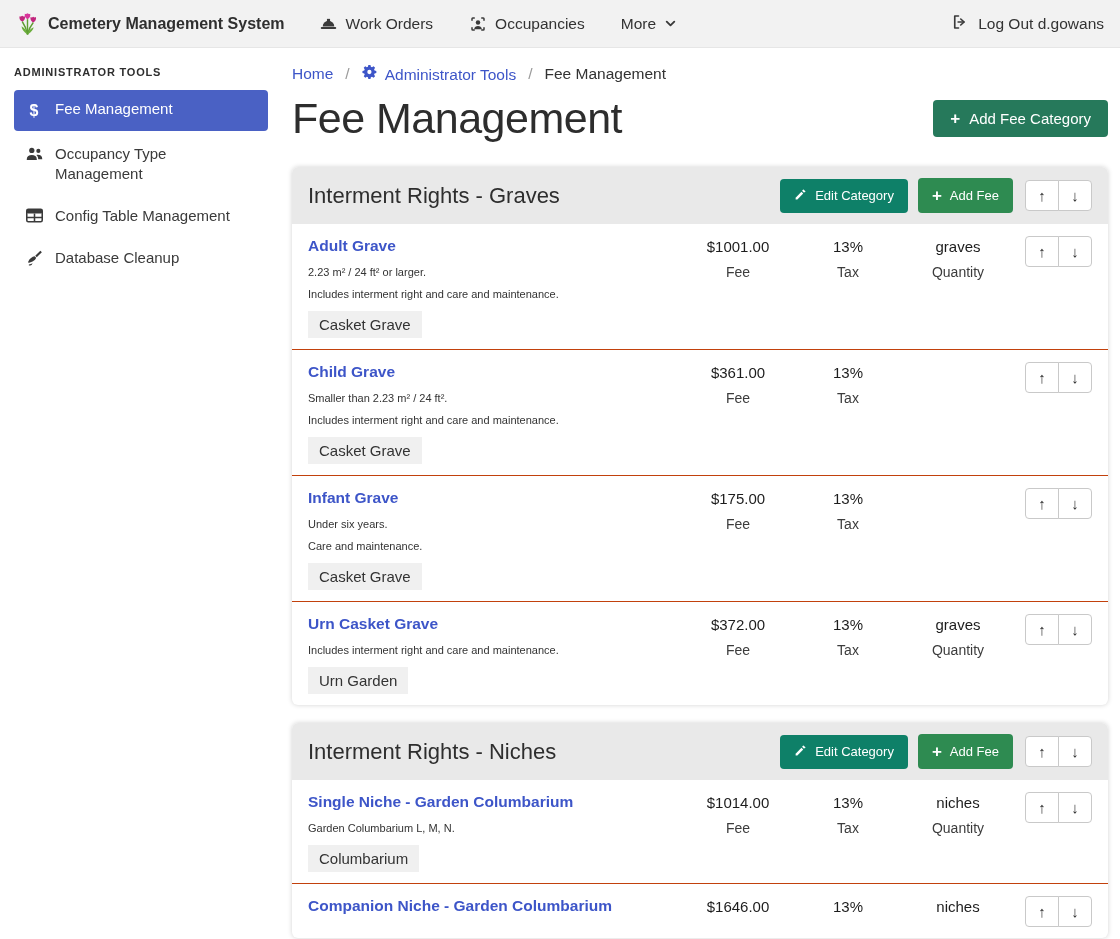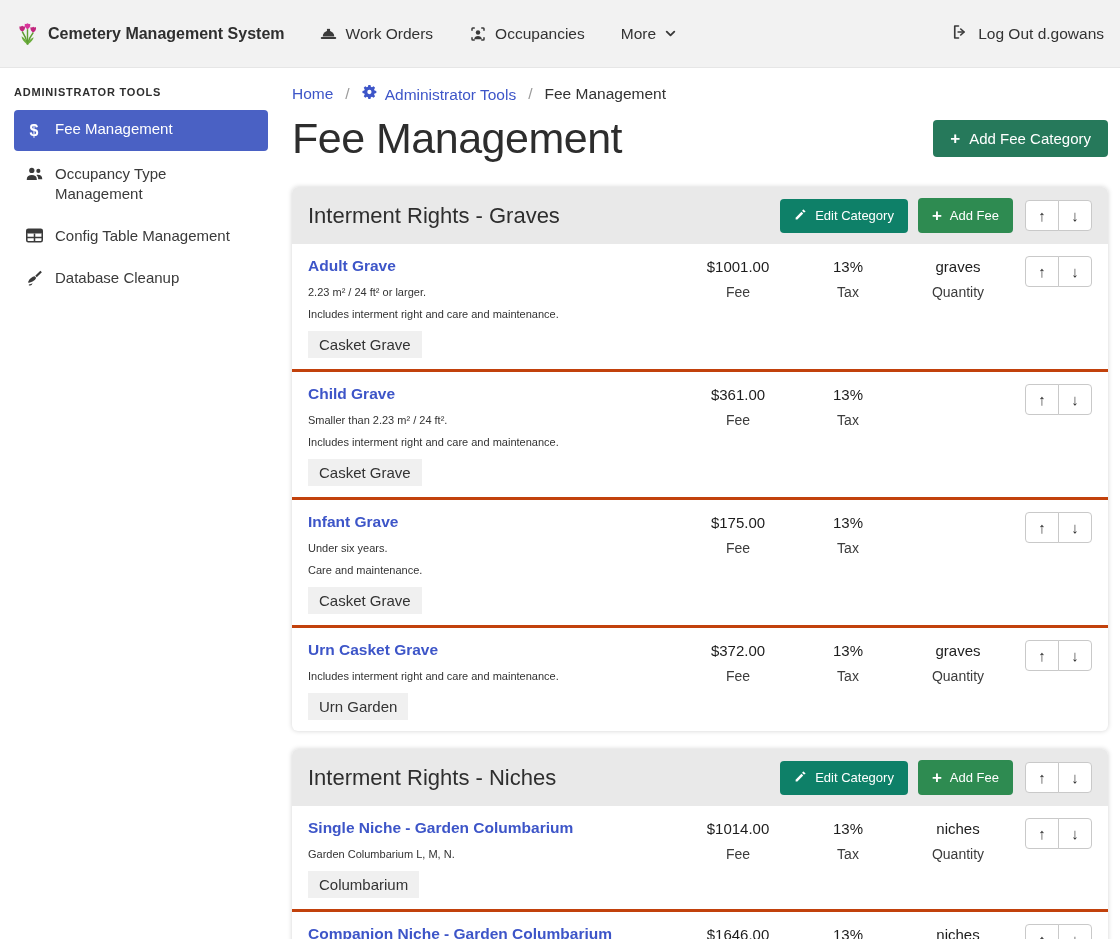--- a/index.html
+++ b/index.html
@@ -1,20 +1,20 @@
 <!DOCTYPE html>
 <html style="--accent: #4a61c4; --link: #3d55c8; --green: #2e8b51; --green-teal: #0e8068; --green-dark: #26795b;"><head>
 <meta charset="utf-8">
 <style>
   * { margin:0; padding:0; box-sizing:border-box; }
   html,body { width:1120px; height:939px; overflow:hidden; background:#fff;
     font-family:"Liberation Sans","DejaVu Sans",sans-serif; color:#333; }
 
   
-  .navbar { height:68px; background:#f2f2f2; border-bottom:1px solid #e6e6e6;
+  .navbar { height:48px; background:#f2f2f2; border-bottom:1px solid #e6e6e6;
     display:flex; align-items:center; padding:0 16px; }
   .brand { display:flex; align-items:center; gap:9px; }
   .brand-title { font-size:16px; font-weight:700; color:#2f2f2f; }
   .nav-links { display:flex; align-items:center; margin-left:34px; gap:36px; }
   .nav-item { display:flex; align-items:center; gap:8px; font-size:15.5px; color:#333; cursor:pointer; }
   .nav-item svg { display:block; }
   .nav-right { margin-left:auto; display:flex; align-items:center; gap:9px;
     font-size:15.5px; color:#333; cursor:pointer; }
 
   
@@ -53,21 +53,21 @@
   .btn-edit { background:var(--green-teal,#0e8068); }
   .btn-addfee { background:var(--green,#2e8b51); }
   .btn-group { display:inline-flex; margin-left:12px; }
   .arrow-btn { width:34px; height:31px; background:#fff; border:1px solid #c9c9c9;
     font-size:15px; color:#2e2e2e; cursor:pointer; font-family:inherit; line-height:1; }
   .arrow-btn.up { border-radius:4px 0 0 4px; }
   .arrow-btn.down { border-radius:0 4px 4px 0; margin-left:-1px; }
 
   
   .fee-row { display:grid; grid-template-columns:1fr 120px 100px 120px 74px;
-    padding:12px 16px 11px 16px; border-bottom:3px solid #c2410c; align-items:start; }
+    padding:12px 16px 11px 16px; border-bottom:1px solid #c2410c; align-items:start; }
   .fee-row:last-child { border-bottom:0; }
   .fee-name { font-size:15.5px; font-weight:700; color:var(--link,#3d55c8);
     text-decoration:none; display:inline-block; margin:1px 0 11px 0; cursor:pointer; }
   .fee-desc { font-size:11px; color:#333; margin-bottom:10px; }
   .badge { display:inline-block; background:#f0f0f0; border-radius:0;
     padding:5px 11px; font-size:15px; color:#333; margin-top:1px; }
   .stat { text-align:center; padding-top:2px; }
   .stat-value { font-size:15px; color:#1d1d1d; }
   .stat-label { font-size:14px; color:#3c3c3c; margin-top:9px; }
   .row-actions { display:flex; justify-content:flex-end; }

